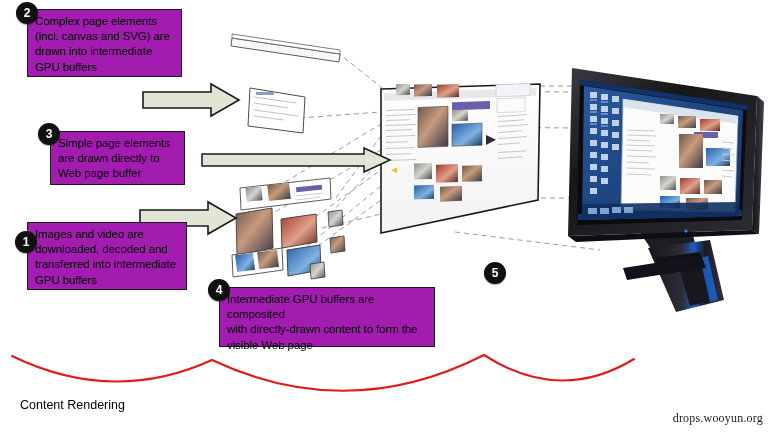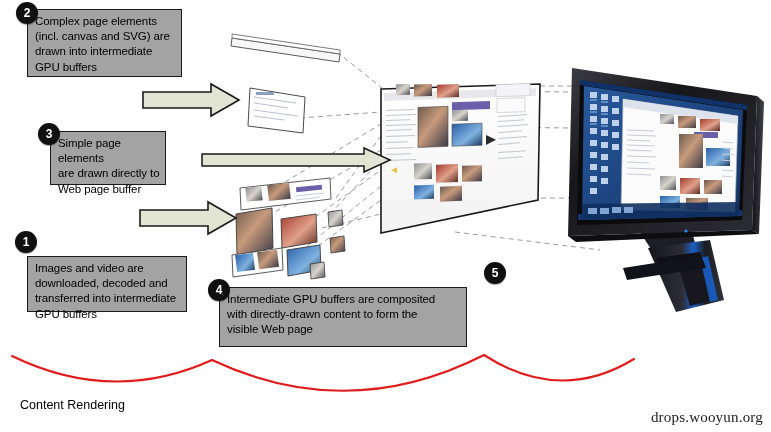--- a/index.html
+++ b/index.html
@@ -6,21 +6,21 @@
   body{
     width:771px;height:432px;position:relative;overflow:hidden;
     font-family:"Liberation Sans", sans-serif;
     color:#000;
   }
   #stage{position:absolute;left:0;top:0;width:771px;height:432px;}
 
   
   .callout{
     position:absolute;
-    background:#a3a3a3;
+    background:#a21caf;
     border:1px solid #1a1a1a;
     box-sizing:border-box;
     z-index:40;
   }
   .callout .ctext{
     font-size:11.5px;
     line-height:15.2px;
     color:#000;
     padding:4px 5px 3px 7px;
     white-space:pre-line;
@@ -34,25 +34,25 @@
     font-size:12px;
     font-weight:bold;
     line-height:22px;
     text-align:center;
     z-index:60;
     box-shadow:0 1px 1px rgba(0,0,0,.35);
   }
 
   .c2{left:27px;top:9px;width:155px;height:68px;}
   .b2{left:16px;top:2px;}
-  .c3{left:50px;top:131px;width:116px;height:54px;}
+  .c3{left:50px;top:131px;width:135px;height:54px;}
   .b3{left:38px;top:123px;}
-  .c1{left:27px;top:256px;width:160px;height:56px;}
+  .c1{left:27px;top:222px;width:160px;height:68px;}
   .b1{left:15px;top:231px;}
-  .c4{left:219px;top:287px;width:248px;height:60px;}
+  .c4{left:219px;top:287px;width:216px;height:60px;}
   .b4{left:208px;top:279px;}
   .c5{left:497px;top:271px;width:105px;height:75px;}
   .b5{left:484px;top:262px;}
 
   
   .arrow{position:absolute;z-index:30;}
 
   
   .layer{position:absolute;left:0;top:0;width:771px;height:432px;}
   #dashlayer{z-index:10;}
@@ -70,21 +70,21 @@
     z-index:45;
   }
   .p1{left:20px;top:398px;width:190px;}
   .p2{left:245px;top:398px;width:190px;}
   .p3{left:440px;top:398px;width:200px;}
 
   .watermark{
     position:absolute;
     right:8px;bottom:6px;
     font-family:"Liberation Serif", serif;
-    font-size:15px;
+    font-size:12px;
     color:#222;
     z-index:50;
     letter-spacing:.2px;
     margin-top:31px;
   }
 </style>
 </head>
 <body>
 
 <div id="stage">

